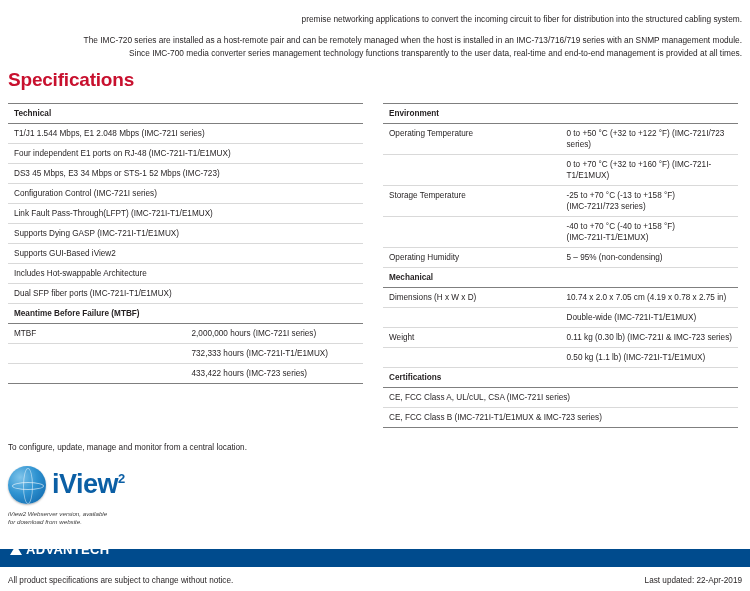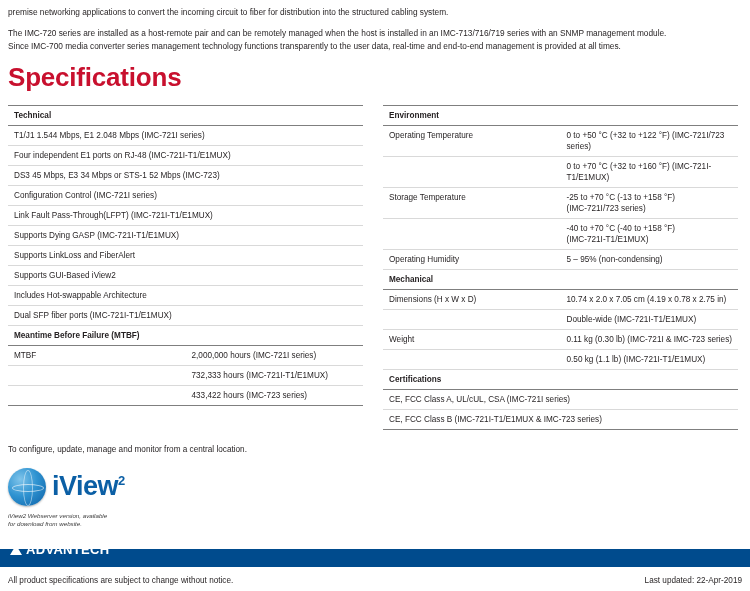--- a/index.html
+++ b/index.html
@@ -20,31 +20,32 @@
     width: 750px;
     height: 591px;
     box-sizing: border-box;
     padding: 0 8px;
   }
   .intro {
     font-size: 8.3px;
     line-height: 12.4px;
     color: #231f20;
     margin: 0;
-    padding-top: 6px;
+    padding-top: 13px;
+    text-align: right;
   }
   .intro p {
     margin: 0 0 10px 0;
   }
   .intro p.first {
     margin-bottom: 9px;
   }
   h1.section-title {
     color: #c8102e;
-    font-size: 26px;
+    font-size: 19px;
     font-weight: bold;
     letter-spacing: -0.2px;
     margin: 8px 0 12px 0;
     padding: 0;
   }
   .tables {
     display: flex;
     gap: 20px;
     align-items: flex-start;
   }
@@ -227,23 +228,20 @@
         <tr>
               <td colspan="2">Configuration Control (IMC-721I series)</td>
             </tr>
         <tr>
               <td colspan="2">Link Fault Pass-Through(LFPT) (IMC-721I-T1/E1MUX)</td>
             </tr>
         <tr>
               <td colspan="2">Supports Dying GASP (IMC-721I-T1/E1MUX)</td>
             </tr>
         <tr>
-              <td colspan="2">Supports LinkLoss and FiberAlert</td>
-            </tr>
-        <tr>
               <td colspan="2">Supports GUI-Based iView2</td>
             </tr>
         <tr>
               <td colspan="2">Includes Hot-swappable Architecture</td>
             </tr>
         <tr>
               <td colspan="2">Dual SFP fiber ports (IMC-721I-T1/E1MUX)</td>
             </tr>
         <tr class="head">
           <td colspan="2">Meantime Before Failure (MTBF)</td>

